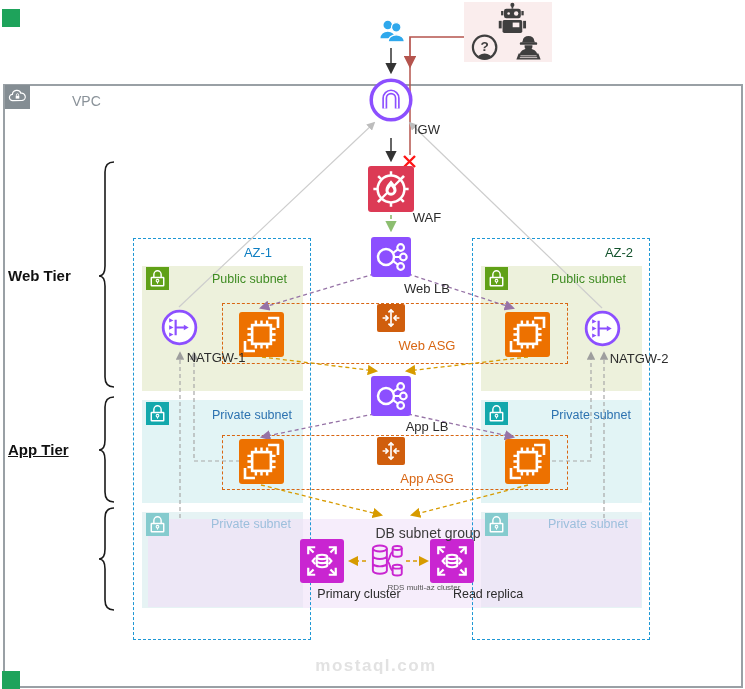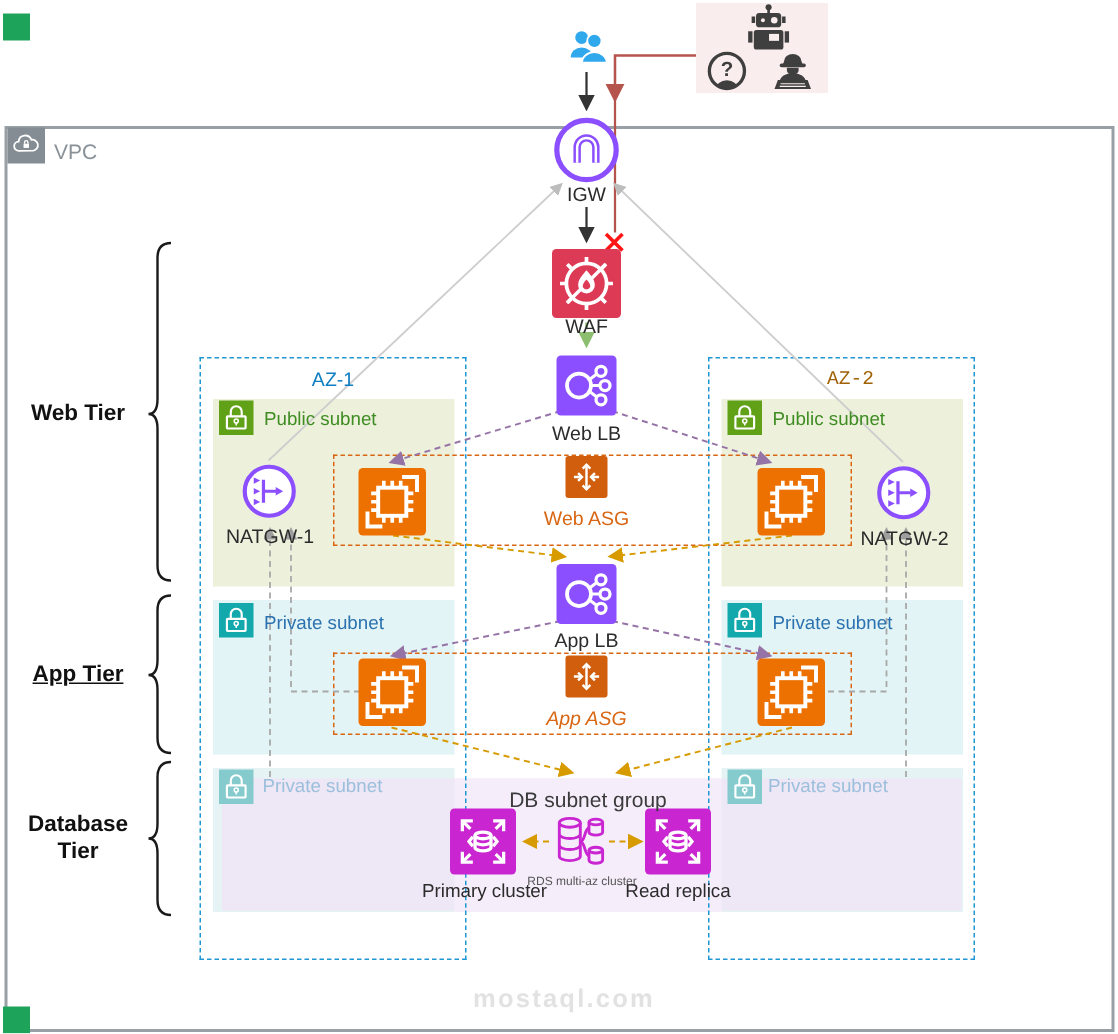--- a/index.html
+++ b/index.html
@@ -1,28 +1,28 @@
 <!DOCTYPE html>
 <html><head>
 <meta charset="utf-8">
 <style>
   html,body{margin:0;padding:0;background:#fff;}
   #canvas{position:relative;width:745px;height:689px;background:#fff;overflow:hidden;
           font-family:"Liberation Sans",sans-serif;}
-  .lbl{position:absolute;font-size:13px;color:#2b2b2b;white-space:nowrap;z-index:50;}
+  .lbl{position:absolute;font-size:13px;color:#2b2b2b;white-space:nowrap;z-index:50;margin-left:36px;}
   .c{transform:translateX(-50%);text-align:right;}
   .bg{position:absolute;z-index:10;}
   .border-box{position:absolute;z-index:20;}
   .tile{position:absolute;z-index:40;}
   .tile svg{display:block;width:100%;height:100%;}
   #wires{position:absolute;left:0;top:0;z-index:30;}
   .az{border:1.5px dashed #1E97D4;}
   .asgbox{border:1.6px dashed #D86613;}
   .vpcbox{border:2px solid #99A0A5;}
-  .tierlbl{position:absolute;font-size:15px;font-weight:bold;color:#111;text-align:center;z-index:50;line-height:18px;}
+  .tierlbl{position:absolute;font-size:15px;font-weight:bold;color:#111;text-align:left;z-index:50;line-height:18px;}
   .subnetlbl{font-size:12.5px;}
   .wm-ar{position:absolute;font-family:"DejaVu Sans",sans-serif;font-size:30px;font-weight:bold;color:#E4E4E4;z-index:5;}
   .wm-la{position:absolute;font-size:17px;font-weight:bold;letter-spacing:1.5px;color:#E2E2E2;z-index:5;}
   .corner{position:absolute;width:18px;height:18px;background:#1EA35B;z-index:60;}
 </style>
 </head>
 <body>
 
 <div id="canvas">
 
@@ -213,24 +213,24 @@
     </svg>
   </div>
   <div class="lbl c" style="left:391px;top:419px;">App LB</div>
 
   <div class="tile" style="left:377px;top:437px;width:28px;height:28px;background:#D05E0D;border-radius:2px;">
     <svg viewBox="0 0 24 24">
       <path d="M12,5 V19 M4.8,12 H9.2 M19.2,12 H14.8" stroke="#fff" stroke-width="1.4" fill="none"></path>
       <path d="M9.8,7.2 L12,5 L14.2,7.2 M9.8,16.8 L12,19 L14.2,16.8 M7.2,9.8 L9.4,12 L7.2,14.2 M16.8,9.8 L14.6,12 L16.8,14.2" stroke="#fff" stroke-width="1.4" fill="none"></path>
     </svg>
   </div>
-  <div class="lbl c" style="left:391px;top:471px;color:#D86613;font-style:italic;">App ASG</div>
+  <div class="lbl c" style="left:391px;top:471px;color:#D86613;">App ASG</div>
 
   <div class="lbl c" style="left:222px;top:245px;color:#0E7EC2;">AZ-1</div>
-  <div class="lbl c" style="left:567px;top:245px;color:#a16207;font-family:Liberation Mono, monospace;">AZ-2</div>
+  <div class="lbl c" style="left:583px;top:245px;color:#14532d;">AZ-2</div>
 
   <div class="tile" style="left:146px;top:267px;width:23px;height:23px;background:#60A117;">
     <svg viewBox="0 0 24 24">
         <path d="M8.2,11 V7.8 a3.8,3.8 0 0 1 7.6,0 V11" fill="none" stroke="#fff" stroke-width="1.5"></path>
         <rect x="5.5" y="11" width="13" height="8.5" rx="0.5" fill="none" stroke="#fff" stroke-width="1.5"></rect>
         <circle cx="12" cy="14.3" r="1.4" fill="none" stroke="#fff" stroke-width="1.1"></circle>
         <path d="M12,15.7 V17.4" stroke="#fff" stroke-width="1.1"></path>
       </svg>
   </div>
   <div class="lbl subnetlbl" style="left:176px;top:272px;color:#3F8C23;">Public subnet</div>
@@ -360,15 +360,14 @@
       <ellipse cx="16.4" cy="4" rx="2.6" ry="1.1"></ellipse>
       <path d="M13.8,4 V7.9 a2.6,1.1 0 0 0 5.2,0 V4"></path>
       <ellipse cx="16.4" cy="14.7" rx="2.6" ry="1.1"></ellipse>
       <path d="M13.8,14.7 V18.6 a2.6,1.1 0 0 0 5.2,0 V14.7"></path>
     </svg>
   </div>
   <div class="lbl c" style="left:388px;top:583px;font-size:8px;color:#555;">RDS multi-az cluster</div>
 
   <div class="tierlbl" style="left:8px;top:267px;width:88px;">Web Tier</div>
   <div class="tierlbl" style="left:8px;top:441px;width:88px;text-decoration:underline;">App Tier</div>
-  <div class="tierlbl" style="left:8px;top:541px;width:88px;">Database Tier</div>
 
 </div>
 
 </body></html>

